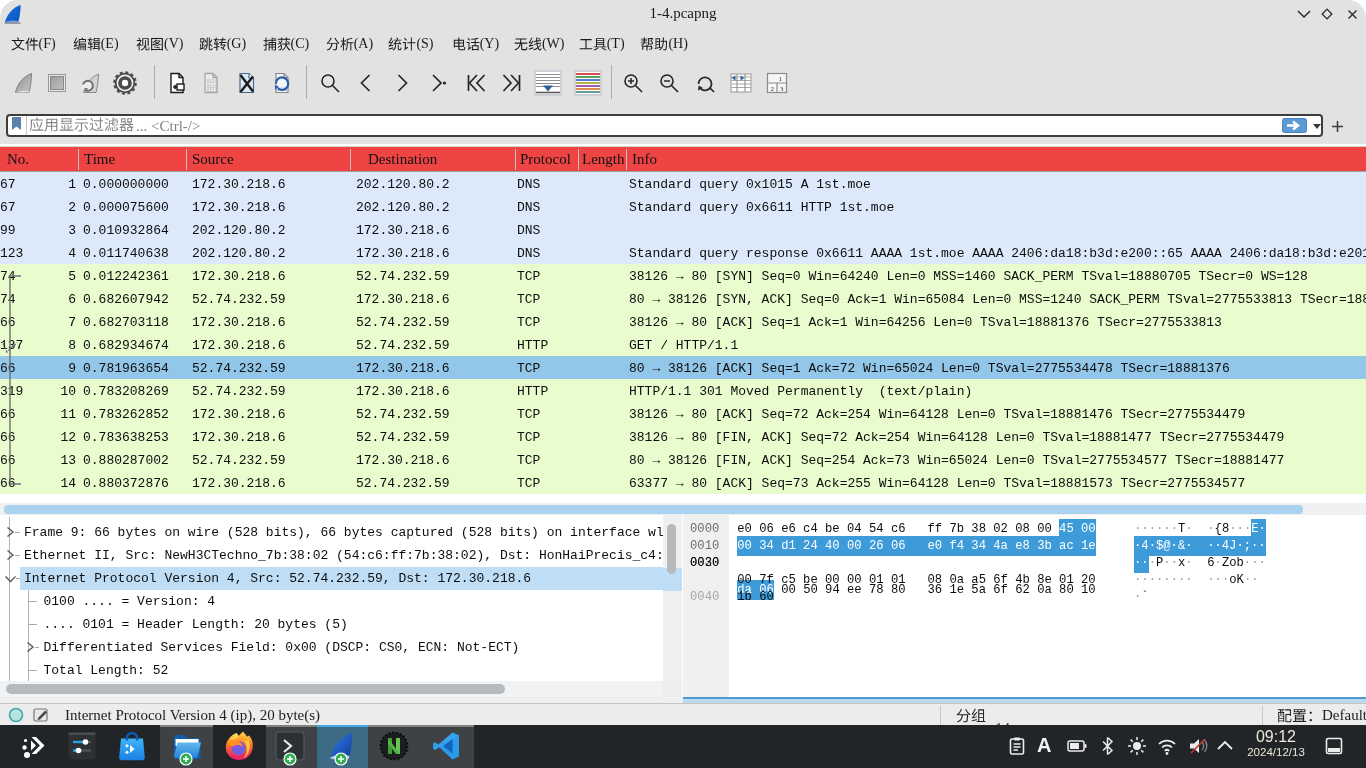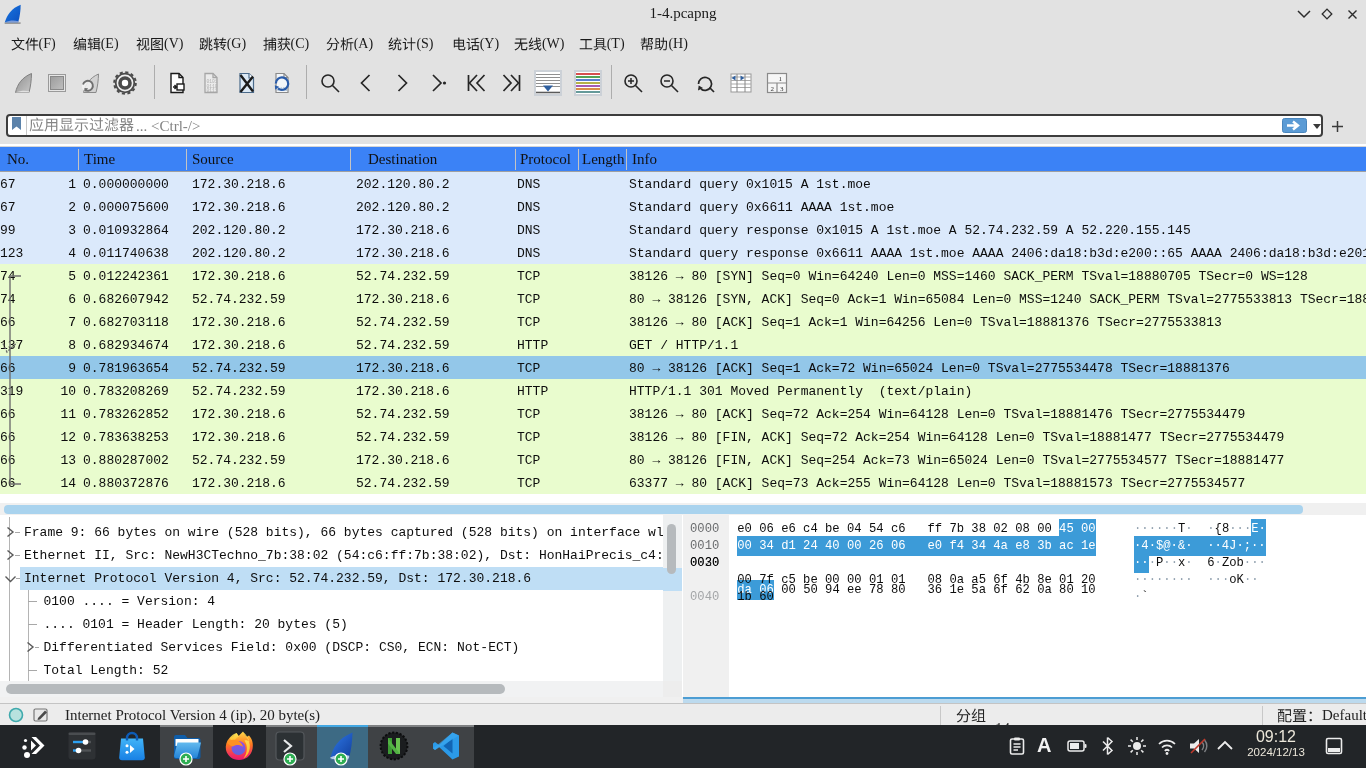--- a/index.html
+++ b/index.html
@@ -1,37 +1,37 @@
 <!DOCTYPE html>
 <html><head><meta charset="utf-8">
 <style>
 * { margin:0; padding:0; box-sizing:border-box; }
 html,body { width:1366px; height:768px; overflow:hidden;
   font-family:"Liberation Serif",serif; }
-#win { position:absolute; inset:0; background:#e2e2e2; }
+#win { position:absolute; inset:0; background:#e2e2e2;border-radius:18px; }
 .abs { position:absolute; }
 
 #title { position:absolute; left:0; top:0; width:1366px; height:28px; }
 #title .t { position:absolute; left:0; width:1366px; top:5px; text-align:center;
   font-size:15px; color:#1a1a1a; }
 
 #menu { position:absolute; left:0; top:28px; width:1366px; height:30px; }
 .mi { position:absolute; top:7.5px; font-size:14px; color:#1a1a1a; white-space:nowrap; }
 .mi .lat { font-size:14px; }
 
 #tbar { position:absolute; left:0; top:58px; width:1366px; height:48px; }
 .tbi { position:absolute; }
 .tsep { position:absolute; top:7px; width:1px; height:34px; background:#adadad; }
 
 #fbar { position:absolute; left:0; top:106px; width:1152px; height:38px; }
 #finput { position:absolute; left:6px; top:8px; width:1317px; height:23px;
   background:#fff; border:2px solid #3d3d3d; border-radius:4px; }
 
 #plist { position:absolute; left:0; top:144px; width:1366px; height:371px; background:#fff; }
-#phead { position:absolute; left:0; top:2px; width:1366px; height:26px; background:#3b82f6;
+#phead { position:absolute; left:0; top:2px; width:1366px; height:26px; background:#ef4444;
   border-top:1px solid #d5d5d5; border-bottom:1px solid #a0a0a0; }
 #phead span { position:absolute; top:4px; font-size:15px; color:#111; }
 #phead .vs { position:absolute; top:2px; width:1px; height:21px; background:#c4c4c4; }
 .prow { position:absolute; left:0; width:1366px; height:23px;
   font:13px "Liberation Mono",monospace; color:#0d0d0d; white-space:pre; overflow:hidden; }
 .prow span { position:absolute; top:4.5px; }
 .prow.b { background:#dbe9fb; }
 .prow.g { background:#e9fcce; }
 .prow.s { background:#93c7e9; }
 .cno { left:0; width:76px; text-align:right; }
@@ -311,22 +311,22 @@
     <div class="vs" style="left:77.5px"></div>
         <div class="vs" style="left:185.5px"></div>
     <div class="vs" style="left:350px"></div>
         <div class="vs" style="left:515px"></div>
     <div class="vs" style="left:577.5px"></div>
         <div class="vs" style="left:626px"></div>
   </div>
   <div class="abs" style="left:0;top:28px;width:1366px;height:343px;overflow:hidden">
     <div style="position:relative;top:-172px">
           <div class="prow b" style="top:172px"><span class="cno">1</span><span class="ct">0.000000000</span><span class="cs">172.30.218.6</span><span class="cd">202.120.80.2</span><span class="cp">DNS</span><span class="cl">67</span><span class="ci">Standard query 0x1015 A 1st.moe</span></div>
-<div class="prow b" style="top:195px"><span class="cno">2</span><span class="ct">0.000075600</span><span class="cs">172.30.218.6</span><span class="cd">202.120.80.2</span><span class="cp">DNS</span><span class="cl">67</span><span class="ci">Standard query 0x6611 AAAA 1st.moe</span></div>
-<div class="prow b" style="top:218px"><span class="cno">3</span><span class="ct">0.010932864</span><span class="cs">202.120.80.2</span><span class="cd">172.30.218.6</span><span class="cp">DNS</span><span class="cl">99</span><span class="ci">Standard query response 0x1015 A 1st.moe A 52.74.232.59 A 52.220.155.145</span></div>
+<div class="prow b" style="top:195px"><span class="cno">2</span><span class="ct">0.000075600</span><span class="cs">172.30.218.6</span><span class="cd">202.120.80.2</span><span class="cp">DNS</span><span class="cl">67</span><span class="ci">Standard query 0x6611 HTTP 1st.moe</span></div>
+<div class="prow b" style="top:218px"><span class="cno">3</span><span class="ct">0.010932864</span><span class="cs">202.120.80.2</span><span class="cd">172.30.218.6</span><span class="cp">DNS</span><span class="cl">99</span></div>
 <div class="prow b" style="top:241px"><span class="cno">4</span><span class="ct">0.011740638</span><span class="cs">202.120.80.2</span><span class="cd">172.30.218.6</span><span class="cp">DNS</span><span class="cl">123</span><span class="ci">Standard query response 0x6611 AAAA 1st.moe AAAA 2406:da18:b3d:e200::65 AAAA 2406:da18:b3d:e201:ff</span></div>
 <div class="prow g" style="top:264px"><span class="cno">5</span><span class="ct">0.012242361</span><span class="cs">172.30.218.6</span><span class="cd">52.74.232.59</span><span class="cp">TCP</span><span class="cl">74</span><span class="ci">38126 → 80 [SYN] Seq=0 Win=64240 Len=0 MSS=1460 SACK_PERM TSval=18880705 TSecr=0 WS=128</span></div>
 <div class="prow g" style="top:287px"><span class="cno">6</span><span class="ct">0.682607942</span><span class="cs">52.74.232.59</span><span class="cd">172.30.218.6</span><span class="cp">TCP</span><span class="cl">74</span><span class="ci">80 → 38126 [SYN, ACK] Seq=0 Ack=1 Win=65084 Len=0 MSS=1240 SACK_PERM TSval=2775533813 TSecr=1888</span></div>
 <div class="prow g" style="top:310px"><span class="cno">7</span><span class="ct">0.682703118</span><span class="cs">172.30.218.6</span><span class="cd">52.74.232.59</span><span class="cp">TCP</span><span class="cl">66</span><span class="ci">38126 → 80 [ACK] Seq=1 Ack=1 Win=64256 Len=0 TSval=18881376 TSecr=2775533813</span></div>
 <div class="prow g" style="top:333px"><span class="cno">8</span><span class="ct">0.682934674</span><span class="cs">172.30.218.6</span><span class="cd">52.74.232.59</span><span class="cp">HTTP</span><span class="cl">137</span><span class="ci">GET / HTTP/1.1</span></div>
 <div class="prow s" style="top:356px"><span class="cno">9</span><span class="ct">0.781963654</span><span class="cs">52.74.232.59</span><span class="cd">172.30.218.6</span><span class="cp">TCP</span><span class="cl">66</span><span class="ci">80 → 38126 [ACK] Seq=1 Ack=72 Win=65024 Len=0 TSval=2775534478 TSecr=18881376</span></div>
 <div class="prow g" style="top:379px"><span class="cno">10</span><span class="ct">0.783208269</span><span class="cs">52.74.232.59</span><span class="cd">172.30.218.6</span><span class="cp">HTTP</span><span class="cl">319</span><span class="ci">HTTP/1.1 301 Moved Permanently  (text/plain)</span></div>
 <div class="prow g" style="top:402px"><span class="cno">11</span><span class="ct">0.783262852</span><span class="cs">172.30.218.6</span><span class="cd">52.74.232.59</span><span class="cp">TCP</span><span class="cl">66</span><span class="ci">38126 → 80 [ACK] Seq=72 Ack=254 Win=64128 Len=0 TSval=18881476 TSecr=2775534479</span></div>
 <div class="prow g" style="top:425px"><span class="cno">12</span><span class="ct">0.783638253</span><span class="cs">172.30.218.6</span><span class="cd">52.74.232.59</span><span class="cp">TCP</span><span class="cl">66</span><span class="ci">38126 → 80 [FIN, ACK] Seq=72 Ack=254 Win=64128 Len=0 TSval=18881477 TSecr=2775534479</span></div>
 <div class="prow g" style="top:448px"><span class="cno">13</span><span class="ct">0.880287002</span><span class="cs">52.74.232.59</span><span class="cd">172.30.218.6</span><span class="cp">TCP</span><span class="cl">66</span><span class="ci">80 → 38126 [FIN, ACK] Seq=254 Ack=73 Win=65024 Len=0 TSval=2775534577 TSecr=18881477</span></div>

